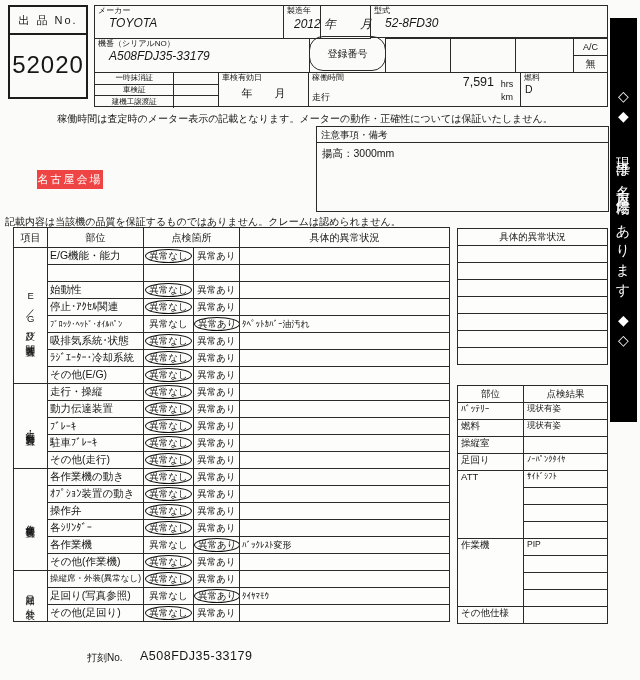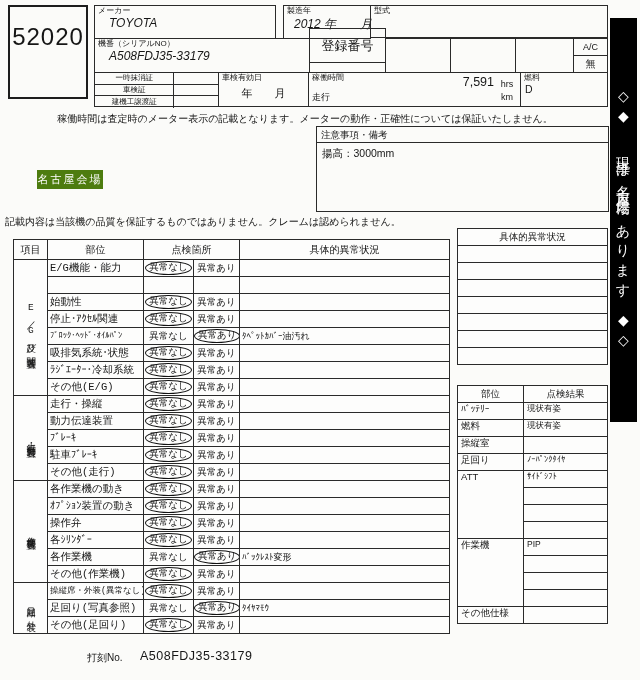--- a/index.html
+++ b/index.html
@@ -24,21 +24,21 @@
   .doc-label{width:80px;border-right:1px solid #2a2a2a;border-bottom:1px solid #2a2a2a;font-size:7.5px;display:flex;align-items:center;justify-content:center;box-sizing:border-box;white-space:nowrap;}
   .doc-check{width:44px;border-bottom:1px solid #2a2a2a;box-sizing:border-box;}
   .doc-row:last-child .doc-label,.doc-row:last-child .doc-check{border-bottom:none;}
   
   .banner{
     left:610px;top:18px;width:27px;height:404px;background:#000;color:#fff;
     writing-mode:vertical-rl;text-orientation:upright;
     font-size:14px;letter-spacing:4px;display:flex;align-items:center;justify-content:center;
   }
   .notice{font-size:10px;white-space:nowrap;}
-  .badge{background:#4d7c0f;color:#fff;display:flex;align-items:center;justify-content:center;font-size:11px;letter-spacing:2px;}
+  .badge{background:#ef4444;color:#fff;display:flex;align-items:center;justify-content:center;font-size:11px;letter-spacing:2px;}
   
   .remarks{left:316px;top:126px;width:293px;height:86px;border:1px solid #2a2a2a;box-sizing:border-box;}
   .remarks-title{height:16px;border-bottom:1px solid #2a2a2a;font-size:9.5px;padding:2px 0 0 4px;box-sizing:border-box;}
   .remarks-body{font-size:10.5px;padding:4px 0 0 5px;}
   
   table{border-collapse:collapse;table-layout:fixed;background:#fdfdfc;}
   .insp{width:436px;}
   .insp th{border:1px solid #2a2a2a;font-size:10px;font-weight:normal;height:19px;padding:0;}
   .insp td{border:1px solid #2a2a2a;height:17px;padding:0 2px;overflow:hidden;white-space:nowrap;box-sizing:border-box;}
   td.group{
@@ -55,40 +55,42 @@
   .rtable td.res{font-size:8.5px;}
   .stamp-label{font-size:10px;margin-left:32px;}
   .stamp-value{font-size:12.5px;letter-spacing:0.5px;}
 </style>
 </head>
 <body>
 
 <div class="sheet">
 
   <div class="abs lot-box">
+    <div class="lot-label">出 品 No.</div>
     <div class="lot-num">52020</div>
   </div>
 
-  <div class="cell" style="left:94px;top:5px;width:182px;height:34px;">
+  <div class="cell" style="left:94px;top:5px;width:227px;height:34px;">
     <div class="lab">メーカー</div>
     <div class="hval">TOYOTA</div>
   </div>
   <div class="cell" style="left:283px;top:5px;width:88px;height:34px;">
     <div class="lab">製造年</div>
     <div class="hval" style="padding-left:10px;">2012 年　　月</div>
   </div>
   <div class="cell" style="left:370px;top:5px;width:238px;height:33px;">
     <div class="lab">型式</div>
+    <div class="hval">52-8FD30</div>
   </div>
 
   <div class="cell" style="left:94px;top:38px;width:216px;height:35px;">
     <div class="lab">機番（シリアルNO）</div>
     <div class="hval">A508FDJ35-33179</div>
   </div>
-  <div class="cell ctr" style="left:309px;top:28px;width:77px;height:35px;font-size:13px;">登録番号</div>
+  <div class="cell ctr" style="left:309px;top:36px;width:77px;height:35px;font-size:10px;border-radius:14px;">登録番号</div>
   <div class="cell" style="left:385px;top:38px;width:66px;height:35px;"></div>
   <div class="cell" style="left:450px;top:38px;width:66px;height:35px;"></div>
   <div class="cell" style="left:515px;top:38px;width:59px;height:35px;"></div>
   <div class="cell ctr" style="left:573px;top:38px;width:35px;height:18px;font-size:9px;">A/C</div>
   <div class="cell ctr" style="left:573px;top:55px;width:35px;height:18px;font-size:10px;">無</div>
 
   <div class="cell" style="left:218px;top:72px;width:91px;height:35px;">
     <div class="lab">車検有効日</div>
     <div style="font-size:11px;text-align:center;padding-top:3px;">年　　月</div>
   </div>
@@ -129,21 +131,21 @@
 
   <div class="abs remarks">
     <div class="remarks-title">注意事項・備考</div>
     <div class="remarks-body">揚高：3000mm</div>
   </div>
 
   <div class="abs badge" style="left:37px;top:170px;width:66px;height:19px;">名古屋会場</div>
 
   <div class="abs notice" style="left:5px;top:215px;">記載内容は当該機の品質を保証するものではありません。クレームは認められません。</div>
 
-  <table class="insp abs" style="left:13px;top:239px;font-family:Liberation Mono, monospace;">
+  <table class="insp abs" style="left:13px;top:227px;">
     <colgroup>
         <col style="width:34px">
         <col style="width:96px">
         <col style="width:50px">
         <col style="width:46px">
         <col style="width:210px">
       </colgroup>
     <thead>
       <tr>
         <th>項目</th>

